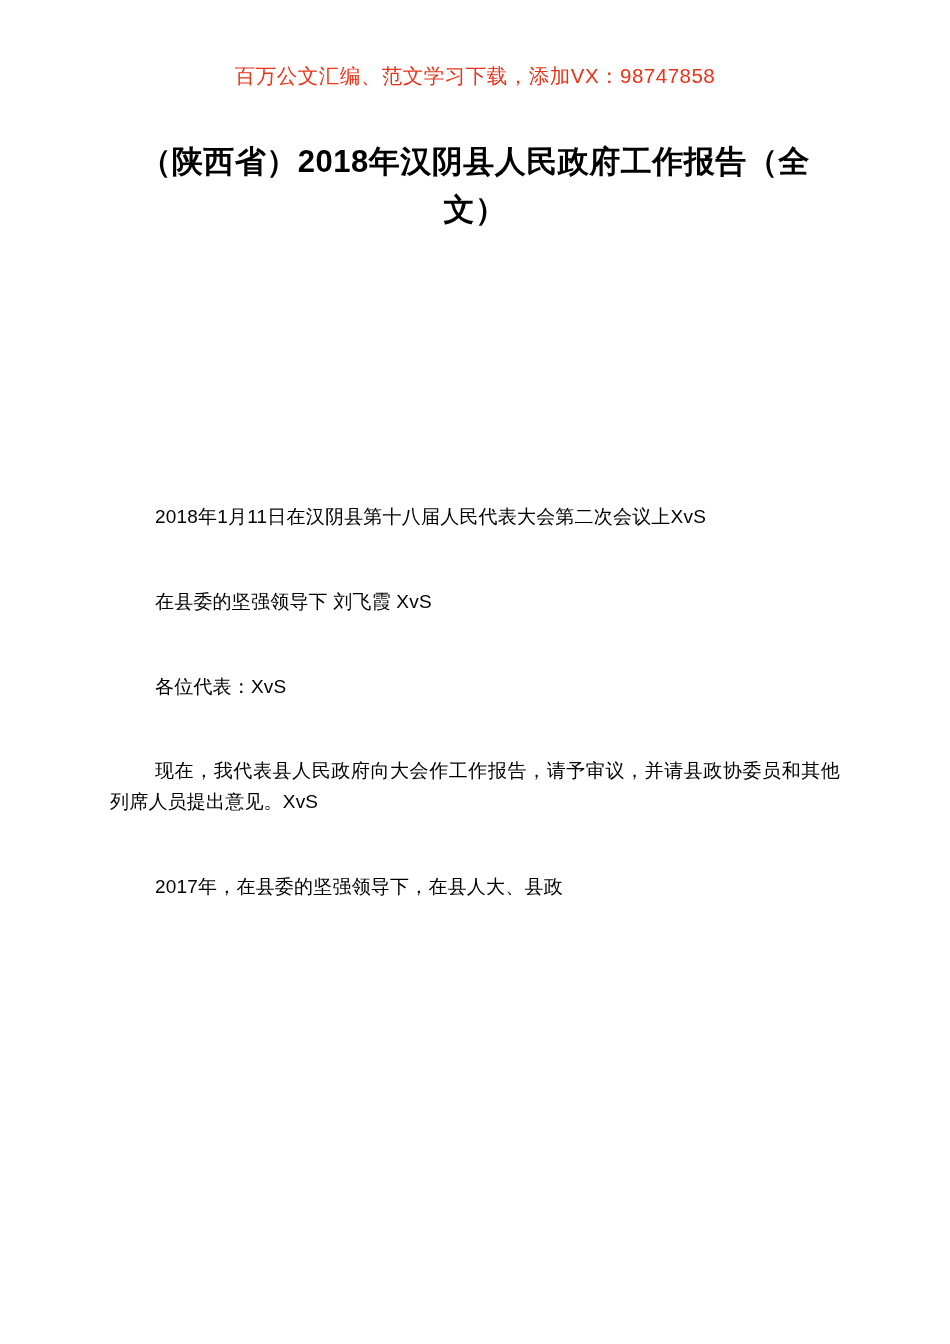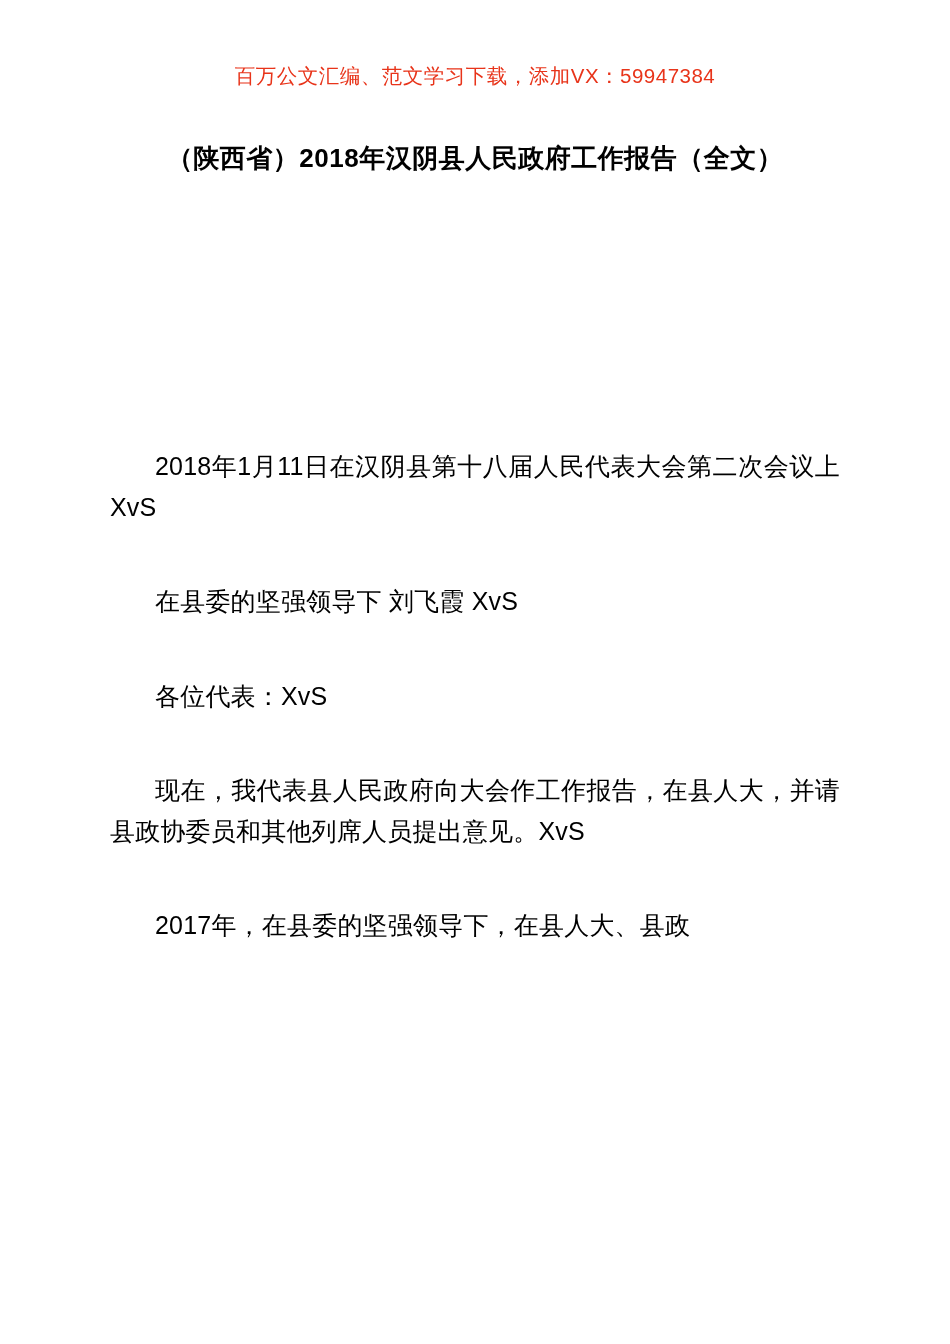--- a/index.html
+++ b/index.html
@@ -27,58 +27,58 @@
     text-align: center;
     color: #e8341a;
     font-size: 20.5px;
     letter-spacing: 0.5px;
     font-family: "Liberation Sans", "DejaVu Sans", sans-serif;
     white-space: nowrap;
   }
   .doc-title {
     margin-top: 48px;
     text-align: center;
-    font-size: 26px;
+    font-size: 31px;
     font-weight: bold;
     line-height: 1.55;
     letter-spacing: 0.5px;
     padding: 0 28px;
   }
   .spacer-block {
     height: 268px;
   }
   .para {
-    font-size: 25px;
+    font-size: 19px;
     line-height: 1.62;
     text-align: justify;
     margin: 0 0 54px 0;
     letter-spacing: 0.2px;
   }
   .indent {
     text-indent: 45px;
   }
   .para:last-child {
     margin-bottom: 12px;
   }
 </style>
 </head>
 <body>
 
 <div class="page">
 
-  <div class="watermark">百万公文汇编、范文学习下载，添加VX：59947384</div>
+  <div class="watermark">百万公文汇编、范文学习下载，添加VX：98747858</div>
 
   <div class="doc-title">（陕西省）2018年汉阴县人民政府工作报告（全文）</div>
 
   <div class="spacer-block"></div>
 
   <p class="para indent">2018年1月11日在汉阴县第十八届人民代表大会第二次会议上XvS</p>
 
   <p class="para indent">在县委的坚强领导下 刘飞霞 XvS</p>
 
   <p class="para indent">各位代表：XvS</p>
 
-  <p class="para indent">现在，我代表县人民政府向大会作工作报告，在县人大，并请县政协委员和其他列席人员提出意见。XvS</p>
+  <p class="para indent">现在，我代表县人民政府向大会作工作报告，请予审议，并请县政协委员和其他列席人员提出意见。XvS</p>
 
 
   <p class="para indent">2017年，在县委的坚强领导下，在县人大、县政</p>
 
 </div>
 
 </body></html>

